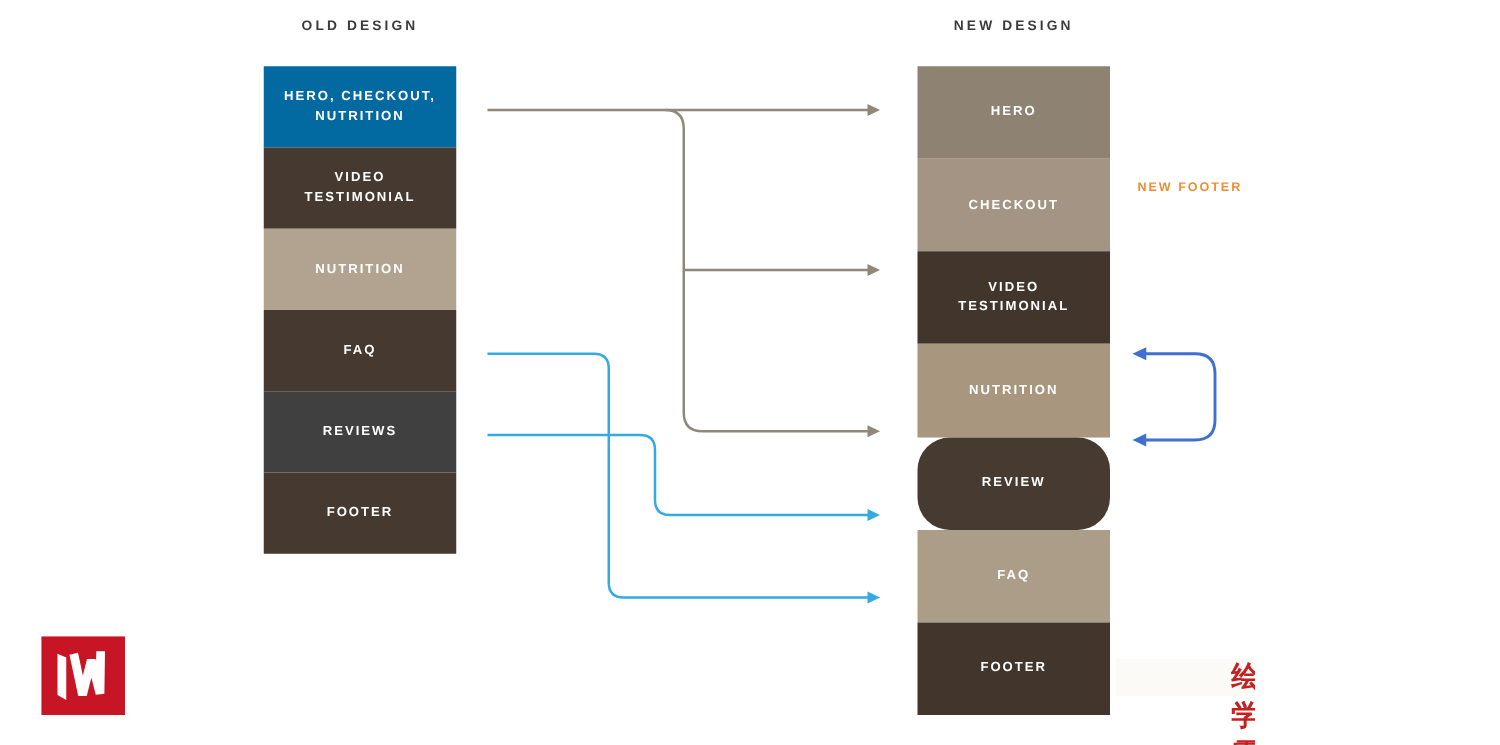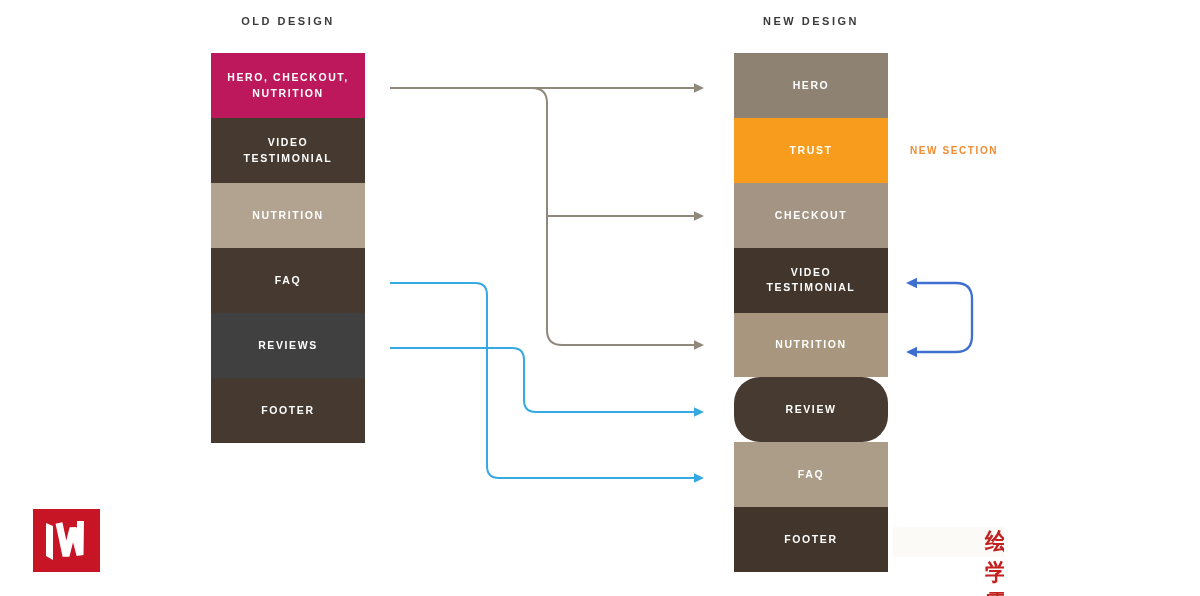--- a/index.html
+++ b/index.html
@@ -39,40 +39,39 @@
 </style>
 </head>
 <body>
 
 <div class="canvas">
 
   <div class="col-title old">OLD DESIGN</div>
   <div class="col-title new">NEW DESIGN</div>
 
   <div class="column old-col">
-    <div class="block" style="background-color: #be185d;">HERO, CHECKOUT, NUTRITION</div>
+    <div class="block" style="background-color: #0369a1;">HERO, CHECKOUT, NUTRITION</div>
     <div class="block" style="background-color: rgb(70, 58, 48);">VIDEO TESTIMONIAL</div>
     <div class="block" style="background-color: rgb(178, 163, 144);">NUTRITION</div>
     <div class="block" style="background-color: rgb(70, 58, 48);">FAQ</div>
     <div class="block" style="background-color: #404040;">REVIEWS</div>
     <div class="block" style="background-color: rgb(70, 58, 48);">FOOTER</div>
   </div>
 
   <div class="column new-col">
     <div class="block" style="background-color: rgb(142, 130, 115);">HERO</div>
-    <div class="block" style="background-color: rgb(248, 156, 29);">TRUST</div>
     <div class="block" style="background-color: rgb(163, 148, 131);">CHECKOUT</div>
     <div class="block" style="background-color: rgb(66, 54, 44);">VIDEO TESTIMONIAL</div>
     <div class="block" style="background-color: rgb(168, 150, 126);">NUTRITION</div>
     <div class="block" style="background-color: rgb(71, 59, 49); border-radius: 26px;">REVIEW</div>
     <div class="block" style="background-color: rgb(171, 157, 136);">FAQ</div>
     <div class="block" style="background-color: rgb(66, 53, 43);">FOOTER</div>
   </div>
 
-  <div class="new-section-label">NEW SECTION</div>
+  <div class="new-section-label">NEW FOOTER</div>
 
   <svg class="arrows" width="1200" height="596" viewBox="0 0 1200 596" fill="none">
 
     <path d="M390 88 H696" stroke-width="2" stroke="#91887c"></path>
     <path d="M532 88 Q547 88 547 103 V330 Q547 345 562 345 H696" stroke-width="2" stroke="#91887c"></path>
     <path d="M547 216 H696" stroke-width="2" stroke="#91887c"></path>
     <polygon points="704,88 694,83.2 694,92.8" fill="#91887c"></polygon>
     <polygon points="704,216 694,211.2 694,220.8" fill="#91887c"></polygon>
     <polygon points="704,345 694,340.2 694,349.8" fill="#91887c"></polygon>
 

